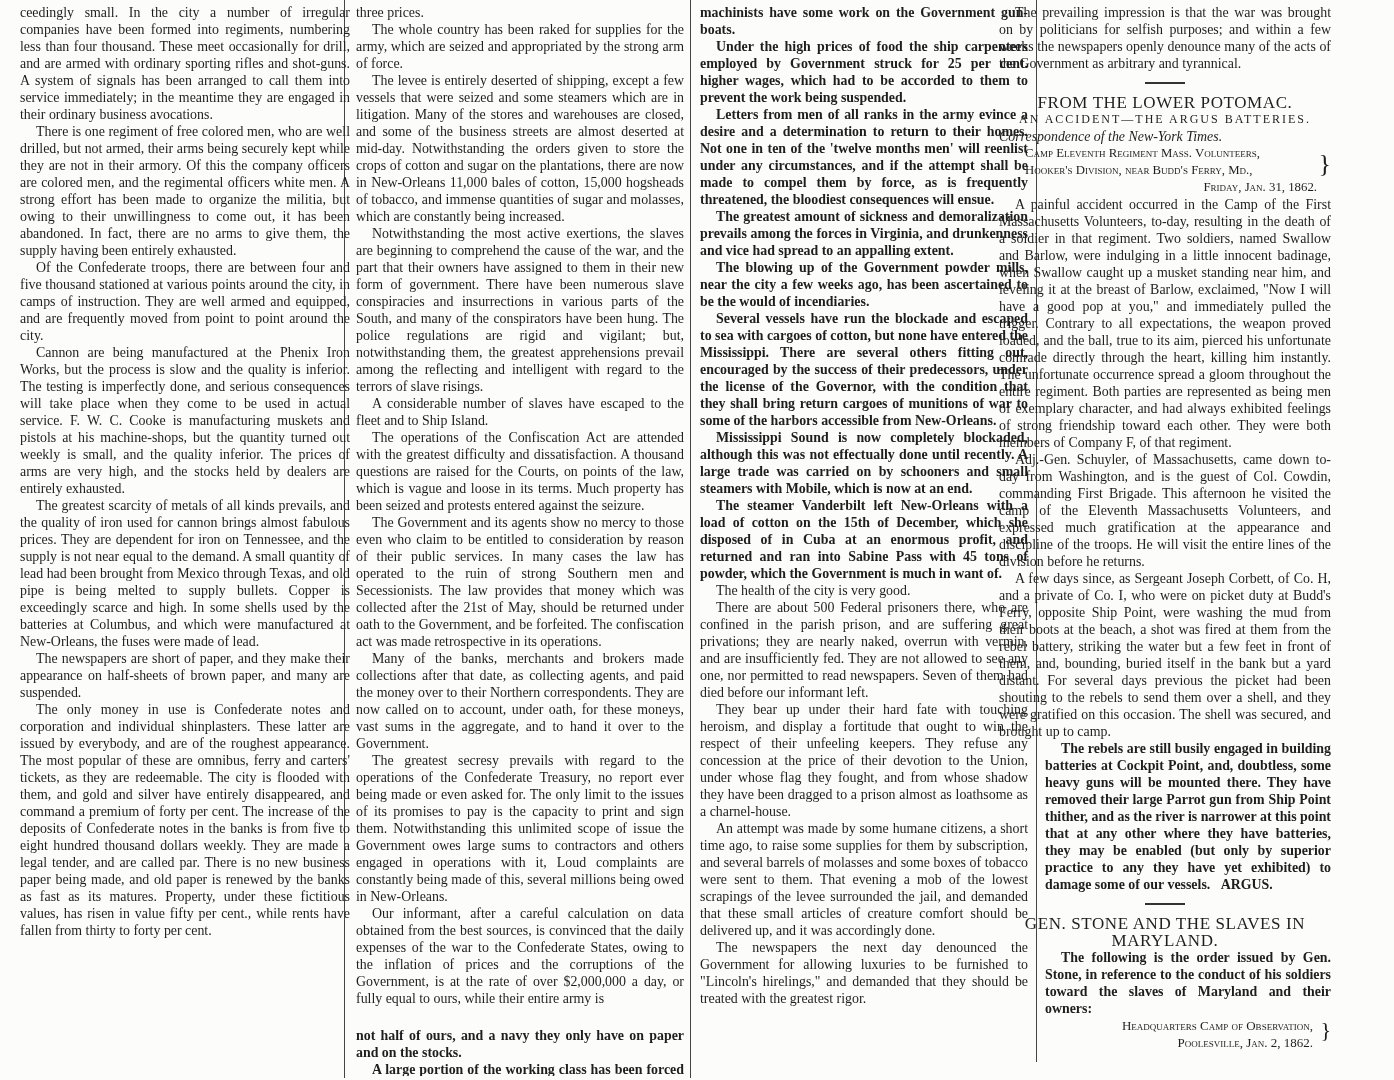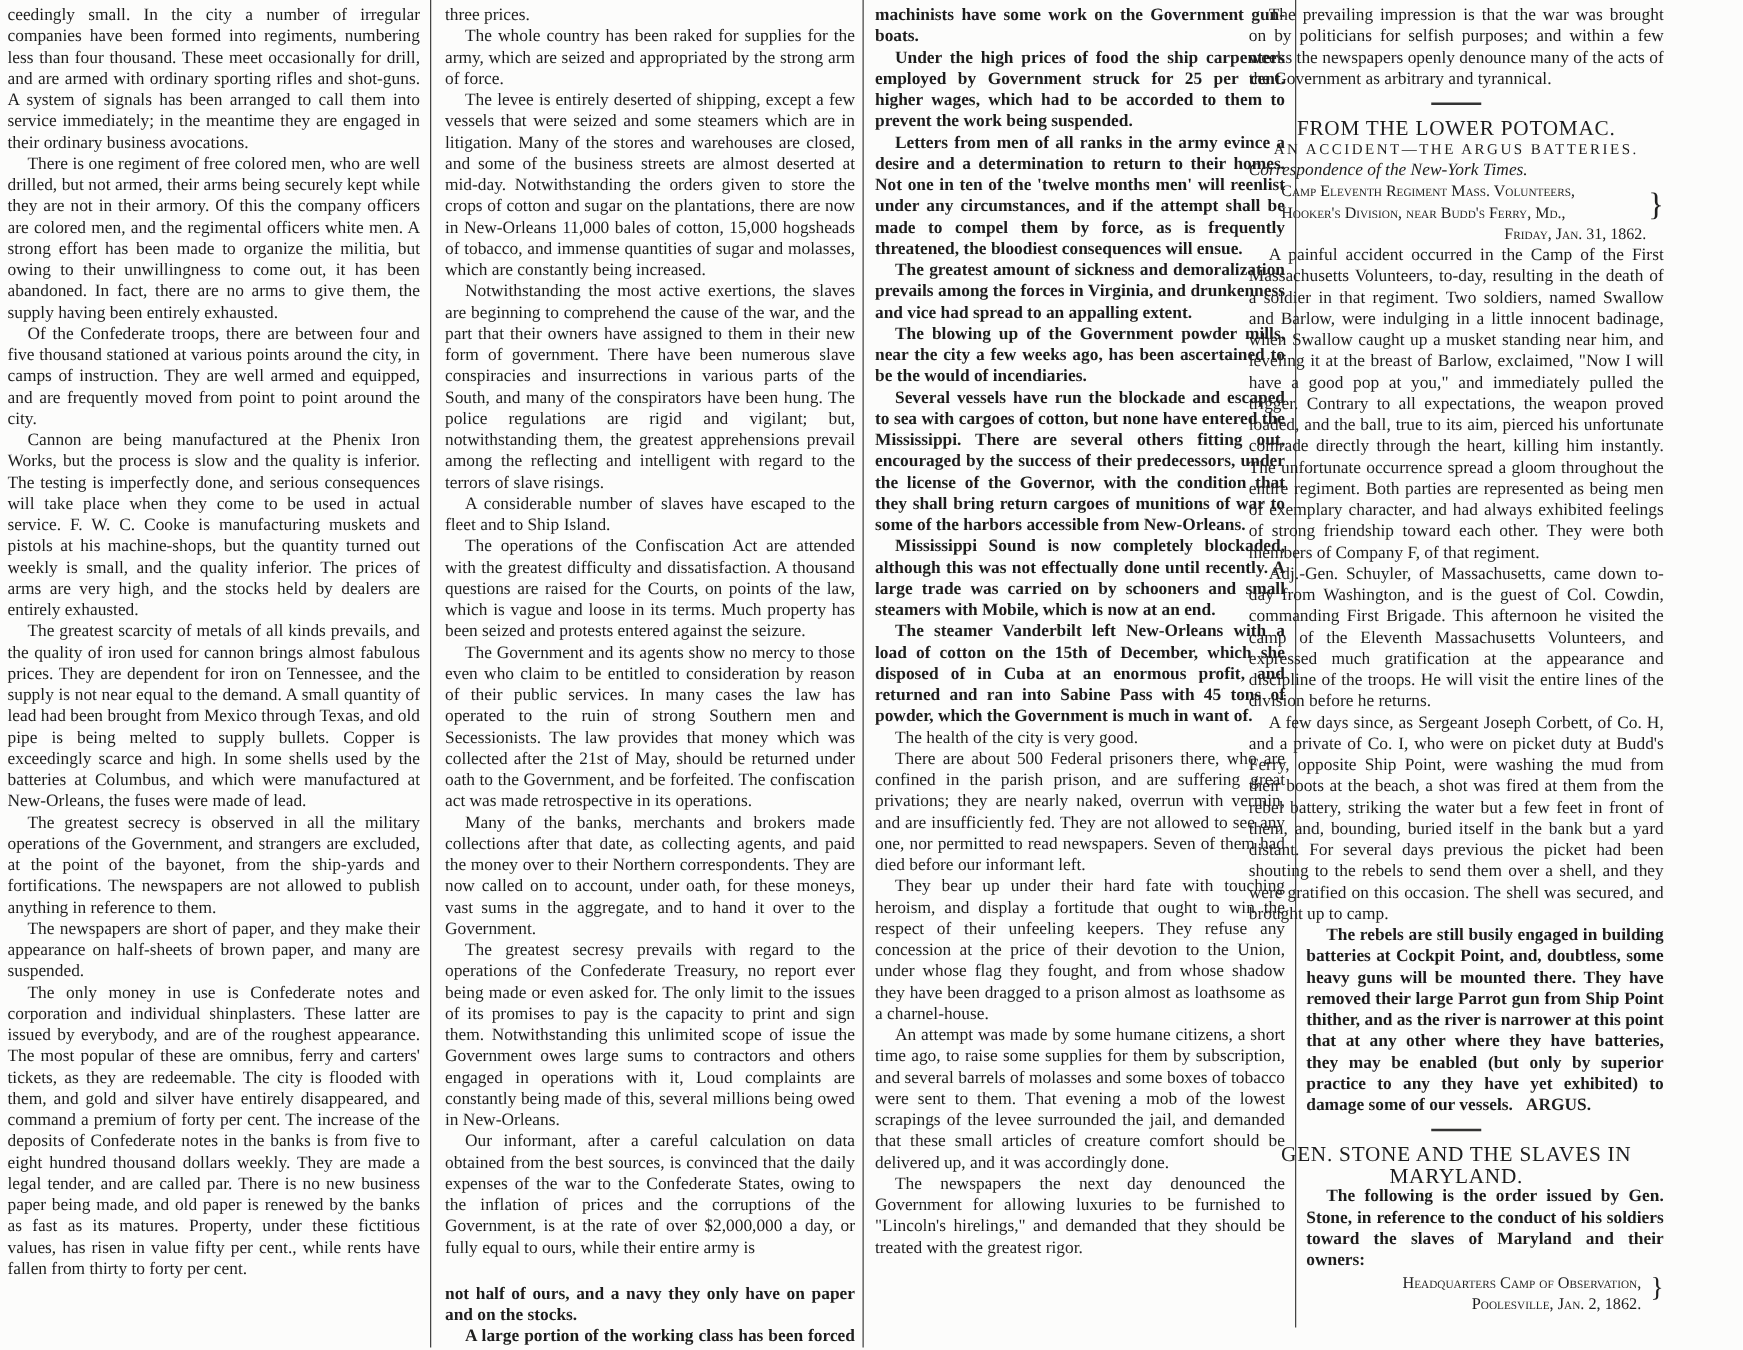--- a/index.html
+++ b/index.html
@@ -11,21 +11,21 @@
     color: #1e1e1e;
   }
   .col {
     position: absolute; top: 4px;
     font-size: 13.9px; line-height: 17.0px;
     text-align: justify; hyphens: auto;
     overflow: hidden;
   }
   .col p { margin: 0; text-indent: 16px; }
   .col p.noindent { text-indent: 0; }
-  .c1 { left: 6px; width: 330px; height: 1072px; }
+  .c1 { left: 20px; width: 330px; height: 1072px; }
   .c2 { left: 356px; width: 328px; height: 1072px; }
   .c3 { left: 700px; width: 328px; height: 1072px; }
   .c4 { left: 999px; width: 332px; height: 1058px; }
   .rule {
     position: absolute; top: 0; width: 1px; background: #444;
   }
   .r1 { left: 344px; height: 1078px; }
   .r2 { left: 690px; height: 1078px; }
   .r3 { left: 1036px; height: 1062px; }
   .c2 .gap { height: 20px; }
@@ -49,21 +49,20 @@
   <div class="rule r1"></div>
   <div class="rule r2"></div>
   <div class="rule r3"></div>
 
   <div class="col c1">
     <p class="noindent">ceedingly small. In the city a number of irregular companies have been formed into regiments, numbering less than four thousand. These meet occasionally for drill, and are armed with ordinary sporting rifles and shot-guns. A system of signals has been arranged to call them into service immediately; in the meantime they are engaged in their ordinary business avocations.</p>
     <p>There is one regiment of free colored men, who are well drilled, but not armed, their arms being securely kept while they are not in their armory. Of this the company officers are colored men, and the regimental officers white men. A strong effort has been made to organize the militia, but owing to their unwillingness to come out, it has been abandoned. In fact, there are no arms to give them, the supply having been entirely exhausted.</p>
     <p>Of the Confederate troops, there are between four and five thousand stationed at various points around the city, in camps of instruction. They are well armed and equipped, and are frequently moved from point to point around the city.</p>
     <p>Cannon are being manufactured at the Phenix Iron Works, but the process is slow and the quality is inferior. The testing is imperfectly done, and serious consequences will take place when they come to be used in actual service. F. W. C. Cooke is manufacturing muskets and pistols at his machine-shops, but the quantity turned out weekly is small, and the quality inferior. The prices of arms are very high, and the stocks held by dealers are entirely exhausted.</p>
     <p>The greatest scarcity of metals of all kinds prevails, and the quality of iron used for cannon brings almost fabulous prices. They are dependent for iron on Tennessee, and the supply is not near equal to the demand. A small quantity of lead had been brought from Mexico through Texas, and old pipe is being melted to supply bullets. Copper is exceedingly scarce and high. In some shells used by the batteries at Columbus, and which were manufactured at New-Orleans, the fuses were made of lead.</p>
-    <p>The greatest secrecy is observed in all the military operations of the Government, and strangers are excluded, at the point of the bayonet, from the ship-yards and fortifications. The newspapers are not allowed to publish anything in reference to them.</p>
     <p>The newspapers are short of paper, and they make their appearance on half-sheets of brown paper, and many are suspended.</p>
     <p>The only money in use is Confederate notes and corporation and individual shinplasters. These latter are issued by everybody, and are of the roughest appearance. The most popular of these are omnibus, ferry and carters' tickets, as they are redeemable. The city is flooded with them, and gold and silver have entirely disappeared, and command a premium of forty per cent. The increase of the deposits of Confederate notes in the banks is from five to eight hundred thousand dollars weekly. They are made a legal tender, and are called par. There is no new business paper being made, and old paper is renewed by the banks as fast as its matures. Property, under these fictitious values, has risen in value fifty per cent., while rents have fallen from thirty to forty per cent.</p>
 
   </div>
 
   <div class="col c2">
     <p class="noindent">three prices.</p>
     <p>The whole country has been raked for supplies for the army, which are seized and appropriated by the strong arm of force.</p>
     <p>The levee is entirely deserted of shipping, except a few vessels that were seized and some steamers which are in litigation. Many of the stores and warehouses are closed, and some of the business streets are almost deserted at mid-day. Notwithstanding the orders given to store the crops of cotton and sugar on the plantations, there are now in New-Orleans 11,000 bales of cotton, 15,000 hogsheads of tobacco, and immense quantities of sugar and molasses, which are constantly being increased.</p>
     <p>Notwithstanding the most active exertions, the slaves are beginning to comprehend the cause of the war, and the part that their owners have assigned to them in their new form of government. There have been numerous slave conspiracies and insurrections in various parts of the South, and many of the conspirators have been hung. The police regulations are rigid and vigilant; but, notwithstanding them, the greatest apprehensions prevail among the reflecting and intelligent with regard to the terrors of slave risings.</p>

